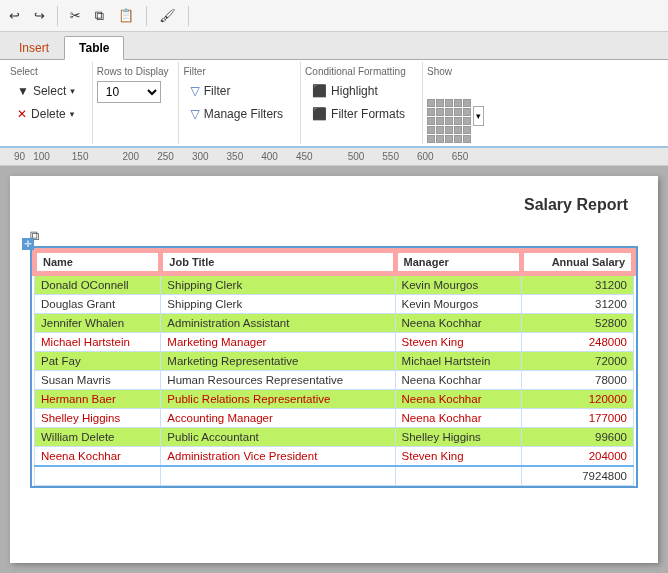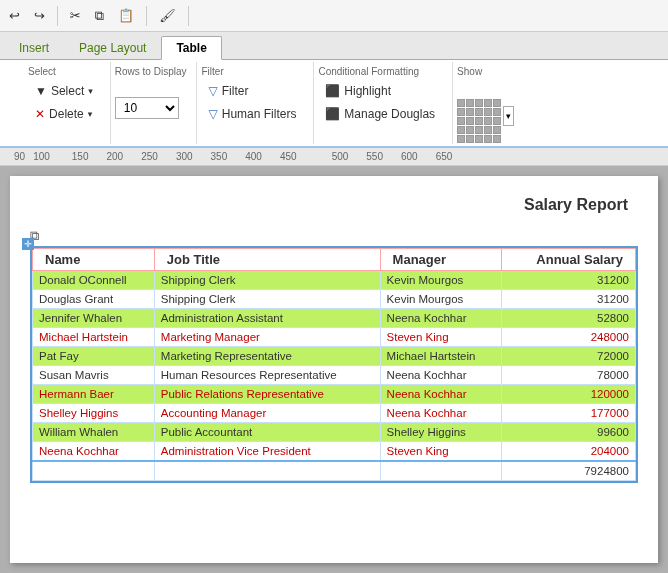--- a/index.html
+++ b/index.html
@@ -34,40 +34,40 @@
       align-items: flex-end;
       padding: 0 4px;
       height: 28px;
     }
     .ribbon-tab {
       padding: 4px 14px;
       border: 1px solid transparent;
       border-bottom: none;
       cursor: pointer;
       font-size: 12px;
-      color: #4d7c0f;
+      color: #c2410c;
       background: #e8e8e8;
       border-radius: 2px 2px 0 0;
     }
     .ribbon-tab.active {
       background: #fff;
       border-color: #aaa;
       border-bottom: 1px solid #fff;
       margin-bottom: -1px;
       color: #000;
       font-weight: bold;
     }
 
     
     .ribbon-panel {
       background: #fff;
       border-bottom: 2px solid #9DC3E6;
       display: flex;
       align-items: stretch;
-      padding: 2px 24px;
+      padding: 2px 6px;
       height: 88px;
     }
     .ribbon-group {
       display: flex;
       flex-direction: column;
       align-items: flex-start;
       padding: 4px 10px 2px 4px;
       border-right: 1px solid #ddd;
       min-width: 60px;
     }
@@ -96,21 +96,20 @@
       color: #333;
       white-space: nowrap;
       border-radius: 2px;
     }
 
     
     .rows-select-container {
       display: flex;
       align-items: flex-start;
       gap: 4px;
-      margin-top: 16px;
     }
     .rows-select {
       border: 1px solid #aaa;
       background: white;
       padding: 2px 4px;
       font-size: 12px;
       width: 64px;
       height: 22px;
       cursor: pointer;
     }
@@ -184,24 +183,24 @@
     
     .data-table {
       width: 100%;
       border-collapse: collapse;
       font-size: 11.5px;
       border: 1px solid #6db3f2;
     }
     .data-table th {
       background: #fff;
       text-align: left;
-      padding: 3px 12px;
-      border: 1px solid #fca5a5;
+      padding: 3px 6px;
+      border: 5px solid #fca5a5;
       font-weight: bold;
-      font-size: 13px;
+      font-size: 11px;
       color: #333;
     }
     .data-table th.right { text-align: right; }
     .data-table td {
       padding: 3px 6px;
       border: 1px solid #c8dff8;
       color: #333;
     }
     .data-table td.right { text-align: right; }
     .data-table tr.alt-row td { background: #bef264; }
@@ -238,21 +237,20 @@
   <button class="toolbar-icon-btn" title="Cut">✂</button>
   <button class="toolbar-icon-btn" title="Copy">⧉</button>
   <button class="toolbar-icon-btn" title="Paste">📋</button>
   <div class="toolbar-sep"></div>
   <button class="toolbar-icon-btn" title="Format">🖌</button>
   <div class="toolbar-sep"></div>
 </div>
 
 <div class="ribbon-tabs">
   <div class="ribbon-tab">Insert</div>
-  <div class="ribbon-tab">Page Layout</div>
   <div class="ribbon-tab active">Table</div>
 </div>
 
 <div class="ribbon-panel">
 
   <div class="ribbon-group">
     <div class="ribbon-group-label">Select</div>
     <div class="ribbon-group-content">
       <button class="ribbon-btn">
         <span>▼</span>
@@ -282,35 +280,35 @@
 
   <div class="ribbon-group">
     <div class="ribbon-group-label">Filter</div>
     <div class="ribbon-group-content">
       <button class="ribbon-btn">
         <span style="color:#4472c4;">▽</span>
         <span>Filter</span>
       </button>
       <button class="ribbon-btn">
         <span style="color:#4472c4;">▽</span>
-        <span>Human Filters</span>
+        <span>Manage Filters</span>
       </button>
     </div>
   </div>
 
   <div class="ribbon-group">
     <div class="ribbon-group-label">Conditional Formatting</div>
     <div class="ribbon-group-content">
       <button class="ribbon-btn">
         <span style="color:#4472c4;">⬛</span>
         <span>Highlight</span>
       </button>
       <button class="ribbon-btn">
         <span style="color:#4472c4;">⬛</span>
-        <span>Manage Douglas</span>
+        <span>Filter Formats</span>
       </button>
     </div>
   </div>
 
   <div class="ribbon-group">
     <div class="ribbon-group-label">Show</div>
     <div style="display:flex; align-items: center; gap: 2px; margin-top: 8px;">
       <div class="show-grid">
         <div class="show-grid-cell"></div>
         <div class="show-grid-cell"></div>
@@ -341,21 +339,21 @@
       <button class="show-dropdown-btn">▾</button>
     </div>
   </div>
 
 </div>
 
 <div class="ruler">
   <div class="ruler-inner">
     <span style="margin-right: 8px;">90</span>
     <span style="margin-right: 22px;">100</span>
-    <span style="margin-right: 18px;">150</span>
+    <span style="margin-right: 34px;">150</span>
     <span style="margin-right: 18px;">200</span>
     <span style="margin-right: 18px;">250</span>
     <span style="margin-right: 18px;">300</span>
     <span style="margin-right: 18px;">350</span>
     <span style="margin-right: 18px;">400</span>
     <span style="margin-right: 18px;">450</span>
     <span style="margin-right: 18px; margin-left: 17px;">500</span>
     <span style="margin-right: 18px;">550</span>
     <span style="margin-right: 18px;">600</span>
     <span>650</span>
@@ -428,21 +426,21 @@
               <td>Neena Kochhar</td>
               <td class="right">120000</td>
             </tr>
             <tr class="highlight">
               <td>Shelley Higgins</td>
               <td>Accounting Manager</td>
               <td>Neena Kochhar</td>
               <td class="right">177000</td>
             </tr>
             <tr class="alt-row">
-              <td>William Whalen</td>
+              <td>William Delete</td>
               <td>Public Accountant</td>
               <td>Shelley Higgins</td>
               <td class="right">99600</td>
             </tr>
             <tr class="highlight">
               <td>Neena Kochhar</td>
               <td>Administration Vice President</td>
               <td>Steven King</td>
               <td class="right">204000</td>
             </tr>

